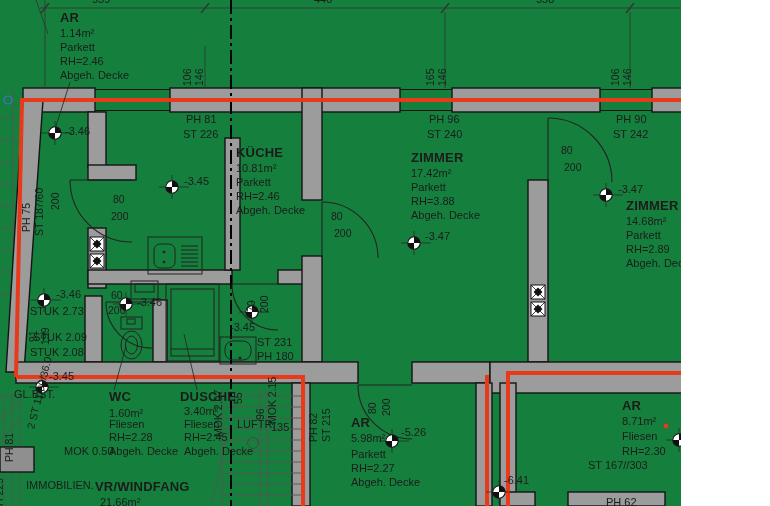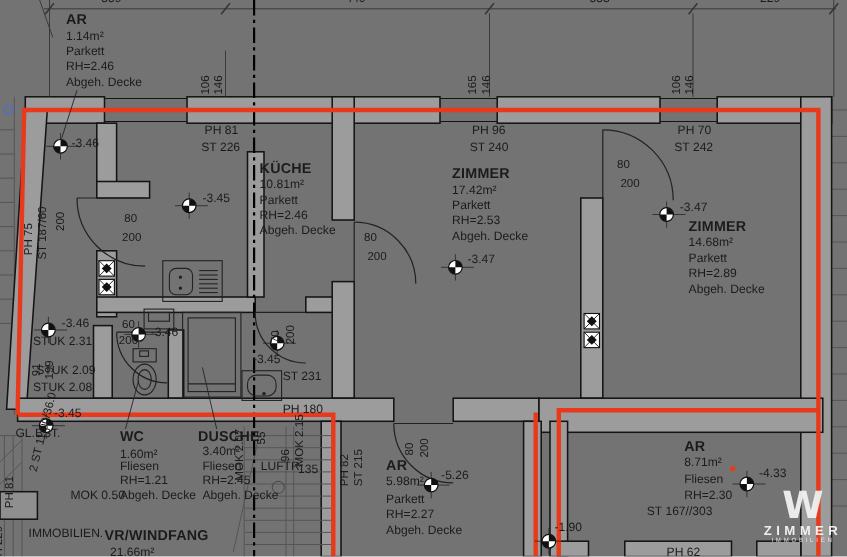--- a/index.html
+++ b/index.html
@@ -1,16 +1,16 @@
 <!DOCTYPE html>
 <html><head>
 <meta charset="utf-8">
 <style>
   html,body{margin:0;padding:0;background:#ffffff;width:770px;height:506px;overflow:hidden;}
-  #plan{position:relative;width:770px;height:506px;background:#737373;overflow:hidden;
+  #plan{position:relative;width:681px;height:506px;background:#15803d;overflow:hidden;
         font-family:"Liberation Sans",sans-serif;color:#1c1c1c;}
   #drawing{position:absolute;left:0;top:0;z-index:1;}
   .lbl{position:absolute;font:11px/13.5px "Liberation Sans",sans-serif;color:#1b1b1b;
        white-space:nowrap;z-index:3;}
   .b{font-weight:bold;font-size:13px;letter-spacing:.2px;}
   .sm{font-size:10.5px;}
   .v{position:absolute;transform:rotate(-90deg);transform-origin:0 100%;
      font:10.5px/11px "Liberation Sans",sans-serif;color:#1b1b1b;white-space:nowrap;z-index:3;}
   .diag{transform:rotate(-76deg);}
   #logo{position:absolute;left:690px;top:444px;width:80px;z-index:6;text-align:center;
@@ -273,68 +273,68 @@
 <div class="lbl sm" style="left:111px;top:210px">200</div>
 
 <div class="lbl sm" style="left:331px;top:210px">80</div>
 <div class="lbl sm" style="left:334px;top:227px">200</div>
 
 <div class="lbl" style="left:429px;top:113px">PH 96</div>
 <div class="lbl" style="left:427px;top:128px">ST 240</div>
 <div class="lbl b" style="left:411px;top:151px">ZIMMER</div>
 <div class="lbl" style="left:411px;top:167px">17.42m²</div>
 <div class="lbl" style="left:411px;top:181px">Parkett</div>
-<div class="lbl" style="left:411px;top:195px">RH=2.53</div>
+<div class="lbl" style="left:411px;top:195px">RH=3.88</div>
 <div class="lbl" style="left:411px;top:209px">Abgeh. Decke</div>
 <div class="lbl" style="left:425px;top:230px">-3.47</div>
 
 <div class="lbl sm" style="left:561px;top:144px">80</div>
 <div class="lbl sm" style="left:564px;top:161px">200</div>
 
-<div class="lbl" style="left:616px;top:113px">PH 70</div>
+<div class="lbl" style="left:616px;top:113px">PH 90</div>
 <div class="lbl" style="left:613px;top:128px">ST 242</div>
 <div class="lbl" style="left:618px;top:183px">-3.47</div>
 <div class="lbl b" style="left:626px;top:199px">ZIMMER</div>
 <div class="lbl" style="left:626px;top:215px">14.68m²</div>
 <div class="lbl" style="left:626px;top:229px">Parkett</div>
 <div class="lbl" style="left:626px;top:243px">RH=2.89</div>
 <div class="lbl" style="left:626px;top:257px">Abgeh. Decke</div>
 
 <div class="v" style="left:32px;top:221px">PH 75</div>
 <div class="v" style="left:45px;top:225px">ST 187/60</div>
 <div class="v" style="left:61px;top:199px">200</div>
 
 <div class="lbl sm" style="left:111px;top:289px">60</div>
 <div class="lbl sm" style="left:108px;top:304px">200</div>
 <div class="lbl" style="left:56px;top:288px">-3.46</div>
 <div class="lbl" style="left:137px;top:296px">-3.46</div>
 
-<div class="lbl" style="left:30px;top:305px">STUK 2.31</div>
+<div class="lbl" style="left:30px;top:305px">STUK 2.73</div>
 <div class="lbl" style="left:33px;top:331px">STUK 2.09</div>
 <div class="lbl" style="left:30px;top:346px">STUK 2.08</div>
 <div class="v" style="left:39px;top:331px">91</div>
 <div class="v" style="left:51px;top:334px">199</div>
 <div class="lbl" style="left:49px;top:370px">-3.45</div>
 <div class="lbl" style="left:14px;top:388px">GL.BST.</div>
 <div class="v diag" style="left:36px;top:419px">2 ST 11.00/36.0</div>
 <div class="v" style="left:15px;top:451px">PH 81</div>
 <div class="v" style="left:5px;top:495px">H 229</div>
 <div class="lbl" style="left:26px;top:479px">IMMOBILIEN.</div>
 
 <div class="lbl" style="left:230px;top:321px">-3.45</div>
 <div class="lbl" style="left:257px;top:336px">ST 231</div>
-<div class="lbl" style="left:257px;top:366px">PH 180</div>
+<div class="lbl" style="left:257px;top:350px">PH 180</div>
 
 <div class="v" style="left:257px;top:301px">70</div>
 <div class="v" style="left:270px;top:302px">200</div>
 
 <div class="lbl b" style="left:109px;top:390px">WC</div>
 <div class="lbl" style="left:109px;top:407px">1.60m²</div>
 <div class="lbl" style="left:109px;top:418px">Fliesen</div>
-<div class="lbl" style="left:109px;top:431px">RH=1.21</div>
+<div class="lbl" style="left:109px;top:431px">RH=2.28</div>
 <div class="lbl" style="left:64px;top:445px">MOK 0.50</div>
 <div class="lbl" style="left:109px;top:445px">Abgeh. Decke</div>
 
 <div class="lbl b" style="left:180px;top:390px">DUSCHE</div>
 <div class="lbl" style="left:184px;top:405px">3.40m²</div>
 <div class="lbl" style="left:184px;top:418px">Fliesen</div>
 <div class="lbl" style="left:184px;top:431px">RH=2.45</div>
 <div class="lbl" style="left:184px;top:445px">Abgeh. Decke</div>
 
 <div class="lbl" style="left:237px;top:418px">LUFTR.</div>
@@ -356,21 +356,21 @@
 <div class="lbl" style="left:351px;top:462px">RH=2.27</div>
 <div class="lbl" style="left:351px;top:476px">Abgeh. Decke</div>
 
 <div class="lbl b" style="left:622px;top:399px">AR</div>
 <div class="lbl" style="left:622px;top:415px">8.71m²</div>
 <div class="lbl" style="left:622px;top:430px">Fliesen</div>
 <div class="lbl" style="left:622px;top:445px">RH=2.30</div>
 <div class="lbl" style="left:690px;top:425px">-4.33</div>
 <div class="lbl" style="left:588px;top:459px">ST 167//303</div>
 <div class="lbl" style="left:606px;top:496px">PH 62</div>
-<div class="lbl" style="left:504px;top:474px">-1.90</div>
+<div class="lbl" style="left:504px;top:474px">-6.41</div>
 
 <div class="lbl b" style="left:95px;top:480px">VR/WINDFANG</div>
 <div class="lbl" style="left:100px;top:496px">21.66m²</div>
 
 <div id="logo">
   <div class="w">W</div>
   <div class="nm">ZIMMER</div>
   <div class="sub">IMMOBILIEN</div>
 </div>
 

